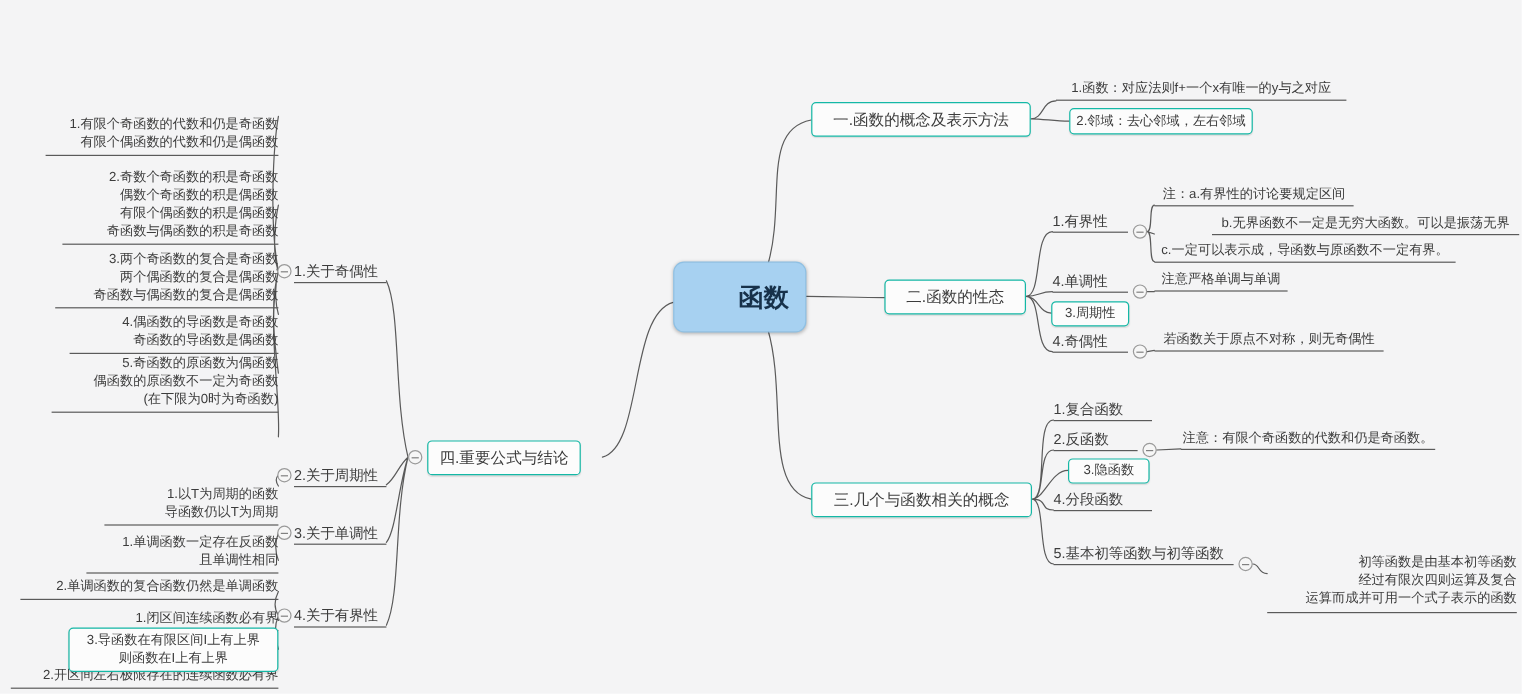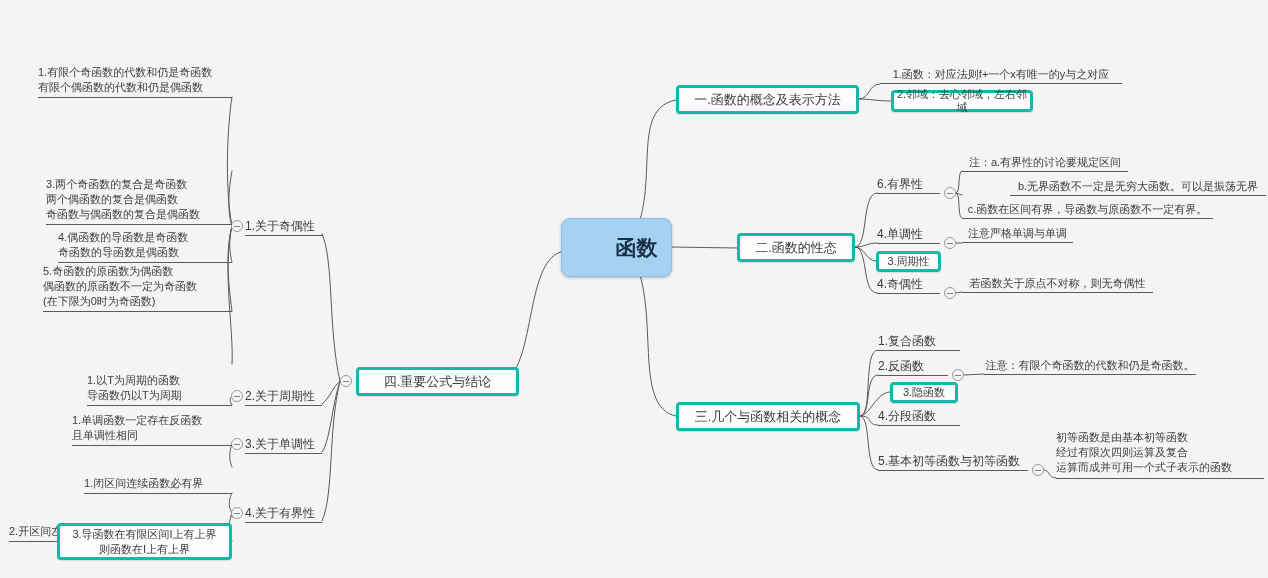--- a/index.html
+++ b/index.html
@@ -5,29 +5,29 @@
   html,body { margin:0; padding:0; }
   .canvas {
     position:relative; width:1268px; height:578px;
     background:#f4f4f5; overflow:hidden;
     font-family:"Liberation Sans","DejaVu Sans",sans-serif;
   }
   svg.links { position:absolute; left:0; top:0; }
   .n { position:absolute; color:#3c3c3c; white-space:pre-line; }
   .u { border-bottom:1px solid #5a5a5a; padding-bottom:2px; }
   .bx {
-    border:3px solid #14b8a6; border-radius:4px; background:#fcfcfc;
+    border:1px solid #14b8a6; border-radius:4px; background:#fcfcfc;
     display:flex; align-items:center; justify-content:center; text-align:center;
     box-shadow:0 1px 1px rgba(0,0,0,.10); box-sizing:border-box;
   }
   .f11 { font-size:11px; line-height:13px;text-align:center; }
   .f12 { font-size:12px; line-height:14px; }
   .f13 { font-size:13px; line-height:15px; }
   .ml  { line-height:15px; }
-  .ctr { text-align:left; }
+  .ctr { text-align:right;margin-top:32px; }
   .root {
     background:#a7d1f1; border:1px solid #8ec0e4; border-radius:9px;
     display:flex; align-items:center; justify-content:center;
     font-size:21px; font-weight:bold; color:#17314a;
     box-shadow:0 1px 3px rgba(0,0,0,.25); box-sizing:border-box;padding-left:40px;
   }
   .collapse {
     position:absolute; width:12px; height:12px; box-sizing:border-box;
     border:1px solid #9a9a9a; border-radius:50%; background:#f6f6f6;
     cursor:pointer;
@@ -80,29 +80,29 @@
          M232,444 C228,455 230,462 232,467
          M232,513 C227,505 230,497 232,493
          M232,513 L232,517
          M232,513 C227,525 230,535 232,541"></path>
   </svg>
 
   <div class="n root" style="left:561px;top:218px;width:111px;height:59px">函数</div>
 
   <div class="n bx f13" style="left:676px;top:85px;width:183px;height:29px">一.函数的概念及表示方法</div>
   <div class="n u f11" style="left:880px;top:68px;width:242px">1.函数：对应法则f+一个x有唯一的y与之对应</div>
-  <div class="n bx f11" style="left:891px;top:90px;width:142px;height:22px">2.邻域：去心邻域，左右邻域</div>
+  <div class="n bx f11" style="left:891px;top:90px;width:153px;height:22px">2.邻域：去心邻域，左右邻域</div>
 
   <div class="n bx f13" style="left:737px;top:233px;width:118px;height:29px">二.函数的性态</div>
 
-  <div class="n u f12" style="left:877px;top:177px;width:63px">6.有界性</div>
+  <div class="n u f12" style="left:877px;top:177px;width:63px">1.有界性</div>
   <span class="collapse" style="left:944px;top:187px"></span>
   <div class="n u f11" style="left:962px;top:156px;width:166px">注：a.有界性的讨论要规定区间</div>
   <div class="n u f11" style="left:1010px;top:180px;width:256px">b.无界函数不一定是无穷大函数。可以是振荡无界</div>
-  <div class="n u f11" style="left:962px;top:203px;width:251px">c.函数在区间有界，导函数与原函数不一定有界。</div>
+  <div class="n u f11" style="left:962px;top:203px;width:251px">c.一定可以表示成，导函数与原函数不一定有界。</div>
 
   <div class="n u f12" style="left:877px;top:227px;width:63px">4.单调性</div>
   <span class="collapse" style="left:944px;top:237px"></span>
   <div class="n u f11" style="left:962px;top:227px;width:111px">注意严格单调与单调</div>
 
   <div class="n bx f11" style="left:876px;top:251px;width:65px;height:21px">3.周期性</div>
 
   <div class="n u f12" style="left:877px;top:277px;width:63px">4.奇偶性</div>
   <span class="collapse" style="left:944px;top:287px"></span>
   <div class="n u f11" style="left:962px;top:277px;width:191px">若函数关于原点不对称，则无奇偶性</div>
@@ -114,45 +114,50 @@
   <span class="collapse" style="left:952px;top:369px"></span>
   <div class="n u f11" style="left:984px;top:359px;width:212px">注意：有限个奇函数的代数和仍是奇函数。</div>
   <div class="n bx f11" style="left:890px;top:382px;width:68px;height:21px">3.隐函数</div>
   <div class="n u f12" style="left:878px;top:409px;width:82px">4.分段函数</div>
   <div class="n u f12" style="left:878px;top:454px;width:150px">5.基本初等函数与初等函数</div>
   <span class="collapse" style="left:1032px;top:464px"></span>
   <div class="n u f11 ml ctr" style="left:1056px;top:430px;width:208px;padding-bottom:3px">初等函数是由基本初等函数
 经过有限次四则运算及复合
 运算而成并可用一个式子表示的函数</div>
 
-  <div class="n bx f13" style="left:356px;top:367px;width:163px;height:29px">四.重要公式与结论</div>
+  <div class="n bx f13" style="left:356px;top:367px;width:128px;height:29px">四.重要公式与结论</div>
   <span class="collapse" style="left:340px;top:375px"></span>
 
   <div class="n u f12" style="left:245px;top:219px;width:77px">1.关于奇偶性</div>
   <span class="collapse" style="left:231px;top:220px"></span>
   <div class="n u f11 ml ctr" style="left:38px;top:65px;width:194px">1.有限个奇函数的代数和仍是奇函数
 有限个偶函数的代数和仍是偶函数</div>
+  <div class="n u f11 ml ctr" style="left:52px;top:109px;width:180px">2.奇数个奇函数的积是奇函数
+偶数个奇函数的积是偶函数
+有限个偶函数的积是偶函数
+奇函数与偶函数的积是奇函数</div>
   <div class="n u f11 ml ctr" style="left:46px;top:177px;width:186px">3.两个奇函数的复合是奇函数
 两个偶函数的复合是偶函数
 奇函数与偶函数的复合是偶函数</div>
   <div class="n u f11 ml ctr" style="left:58px;top:230px;width:174px">4.偶函数的导函数是奇函数
 奇函数的导函数是偶函数</div>
   <div class="n u f11 ml ctr" style="left:43px;top:264px;width:189px">5.奇函数的原函数为偶函数
 偶函数的原函数不一定为奇函数
 (在下限为0时为奇函数)</div>
 
   <div class="n u f12" style="left:245px;top:389px;width:77px">2.关于周期性</div>
   <span class="collapse" style="left:231px;top:390px"></span>
   <div class="n u f11 ml ctr" style="left:87px;top:373px;width:145px">1.以T为周期的函数
 导函数仍以T为周期</div>
 
   <div class="n u f12" style="left:245px;top:437px;width:77px">3.关于单调性</div>
   <span class="collapse" style="left:231px;top:438px"></span>
   <div class="n u f11 ml ctr" style="left:72px;top:413px;width:160px">1.单调函数一定存在反函数
 且单调性相同</div>
+  <div class="n u f11 ml ctr" style="left:17px;top:450px;width:215px">2.单调函数的复合函数仍然是单调函数</div>
 
   <div class="n u f12" style="left:245px;top:506px;width:77px">4.关于有界性</div>
   <span class="collapse" style="left:231px;top:507px"></span>
   <div class="n u f11 ml ctr" style="left:84px;top:476px;width:148px">1.闭区间连续函数必有界</div>
   <div class="n u f11 ml ctr" style="left:9px;top:524px;width:223px">2.开区间左右极限存在的连续函数必有界</div>
   <div class="n bx f11 ml" style="left:57px;top:523px;width:175px;height:37px">3.导函数在有限区间I上有上界
 则函数在I上有上界</div>
 
 </div>
 

